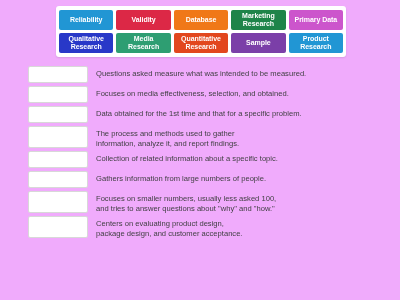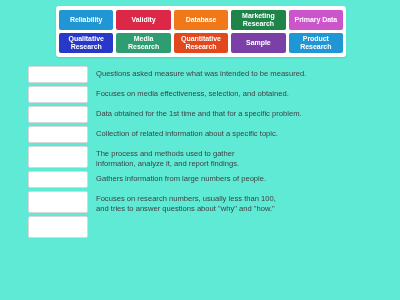--- a/index.html
+++ b/index.html
@@ -13,21 +13,21 @@
     overflow: hidden;
     background: #ffffff;
     font-family: "Liberation Sans", sans-serif;
     -webkit-font-smoothing: antialiased;
   }
 
   #app {
     position: relative;
     width: 400px;
     height: 300px;
-    background: #5eead4;
+    background: #f0abfc;
   }
 
   
   .bank-panel {
     position: absolute;
     left: 56px;
     top: 6px;
     width: 290px;
     background: #ffffff;
     border-radius: 3px;
@@ -160,36 +160,38 @@
         <div class="def-text">Questions asked measure what was intended to be measured.</div>
       </div>
       <div class="def-row">
         <div class="drop-box"></div>
         <div class="def-text">Focuses on media effectiveness, selection, and obtained.</div>
       </div>
       <div class="def-row">
         <div class="drop-box"></div>
         <div class="def-text">Data obtained for the 1st time and that for a specific problem.</div>
       </div>
-      <div class="def-row">
-        <div class="drop-box"></div>
-        <div class="def-text">Collection of related information about a specific topic.</div>
-      </div>
       <div class="def-row tall">
         <div class="drop-box"></div>
         <div class="def-text">The process and methods used to gather
 information, analyze it, and report findings.</div>
       </div>
       <div class="def-row">
         <div class="drop-box"></div>
+        <div class="def-text">Collection of related information about a specific topic.</div>
+      </div>
+      <div class="def-row">
+        <div class="drop-box"></div>
         <div class="def-text">Gathers information from large numbers of people.</div>
       </div>
       <div class="def-row tall">
         <div class="drop-box"></div>
-        <div class="def-text">Focuses on research numbers, usually less than 100,
+        <div class="def-text">Focuses on smaller numbers, usually less asked 100,
 and tries to answer questions about "why" and "how."</div>
       </div>
       <div class="def-row tall">
         <div class="drop-box"></div>
+        <div class="def-text">Centers on evaluating product design,
+package design, and customer acceptance.</div>
       </div>
     </div>
 
 </div>
 
 </body></html>

